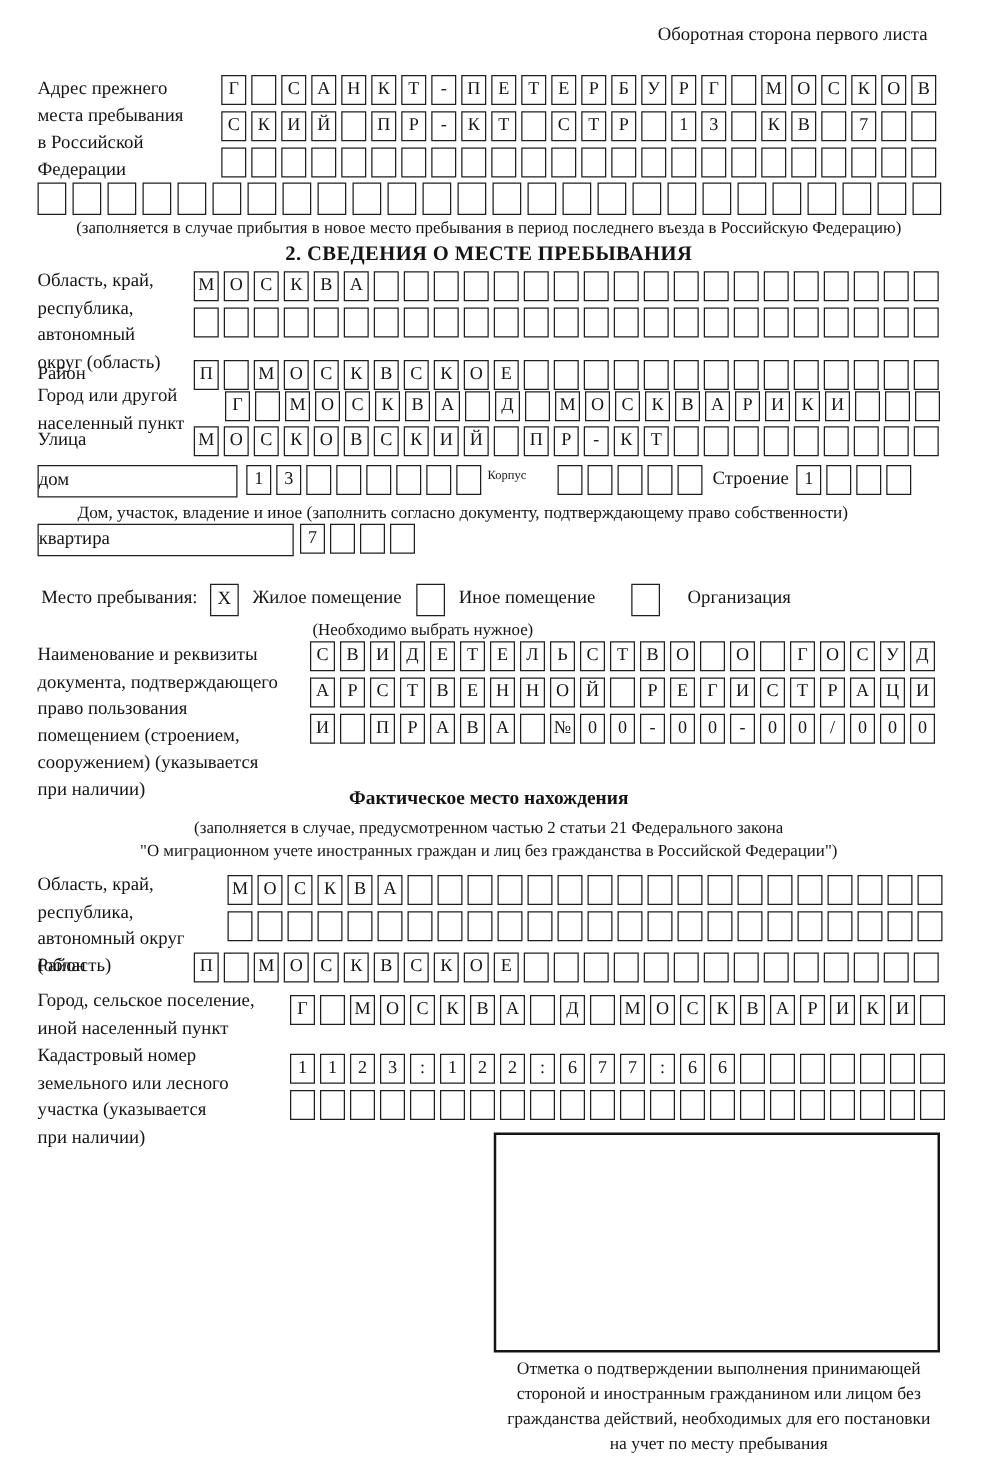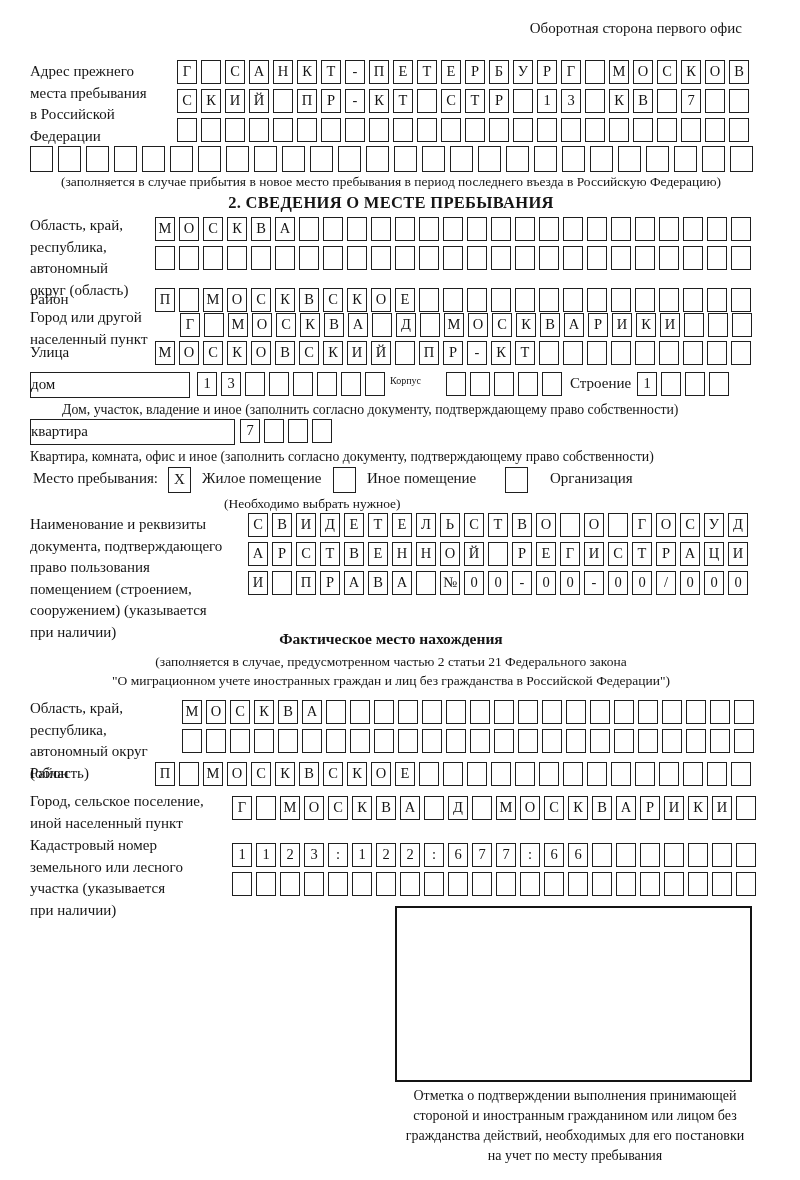--- a/index.html
+++ b/index.html
@@ -66,21 +66,21 @@
   .p-apt-row   { left:240px; top:419px; }
   .p-apt-cap   { left:30px; top:449px; font-size:13.8px; }
 
   .p-stay-lbl  { left:33px;  top:470px; font-size:15px; }
   .p-stay-cb1  { left:168px; top:467px; }
   .p-stay-o1   { left:202px; top:470px; font-size:15px; }
   .p-stay-cb2  { left:333px; top:467px; }
   .p-stay-o2   { left:367px; top:470px; font-size:15px; }
   .p-stay-cb3  { left:505px; top:467px; }
   .p-stay-o3   { left:550px; top:470px; font-size:15px; }
-  .p-stay-hint { left:224px; top:496px; }
+  .p-stay-hint { left:250px; top:496px; }
 
   .p-doc-lbl   { left:30px; top:514px; width:218px; }
   .p-doc-r1    { left:248px; top:513px; }
   .p-doc-r2    { left:248px; top:542px; }
   .p-doc-r3    { left:248px; top:571px; }
 
   .p-fact-title { top:630px; font-size:15.5px; }
   .p-fact-n1    { top:654px; }
   .p-fact-n2    { top:673px; }
   .p-reg2-lbl   { left:30px; top:698px; width:150px; }
@@ -96,21 +96,21 @@
 
   .p-stamp      { left:395px; top:906px; }
   .p-stamp-cap  { left:360px; top:1086px; width:430px; text-align:center;
                   font-size:14px; line-height:20px; white-space:pre-line; }
 </style>
 </head>
 <body>
 
 <div class="page">
 
-  <div class="abs p-header">Оборотная сторона первого офис</div>
+  <div class="abs p-header">Оборотная сторона первого листа</div>
 
   <div class="abs lbl p-addr-lbl">Адрес прежнего
 места пребывания
 в Российской
 Федерации</div>
   <div class="abs cellrow p-addr-r1">
       <span class="cell">Г</span>
       <span class="cell"></span>
       <span class="cell">С</span>
       <span class="cell">А</span>
@@ -393,21 +393,20 @@
     </div>
   <div class="abs p-house-cap">Дом, участок, владение и иное (заполнить согласно документу, подтверждающему право собственности)</div>
 
   <div class="abs boxlabel p-apt-box">квартира</div>
   <div class="abs cellrow p-apt-row">
       <span class="cell">7</span>
       <span class="cell"></span>
       <span class="cell"></span>
       <span class="cell"></span>
     </div>
-  <div class="abs p-apt-cap">Квартира, комната, офис и иное (заполнить согласно документу, подтверждающему право собственности)</div>
 
   <div class="abs p-stay-lbl">Место пребывания:</div>
   <div class="abs checkbox p-stay-cb1">X</div>
   <div class="abs p-stay-o1">Жилое помещение</div>
   <div class="abs checkbox p-stay-cb2"></div>
   <div class="abs p-stay-o2">Иное помещение</div>
   <div class="abs checkbox p-stay-cb3"></div>
   <div class="abs p-stay-o3">Организация</div>
   <div class="abs note p-stay-hint">(Необходимо выбрать нужное)</div>
 

